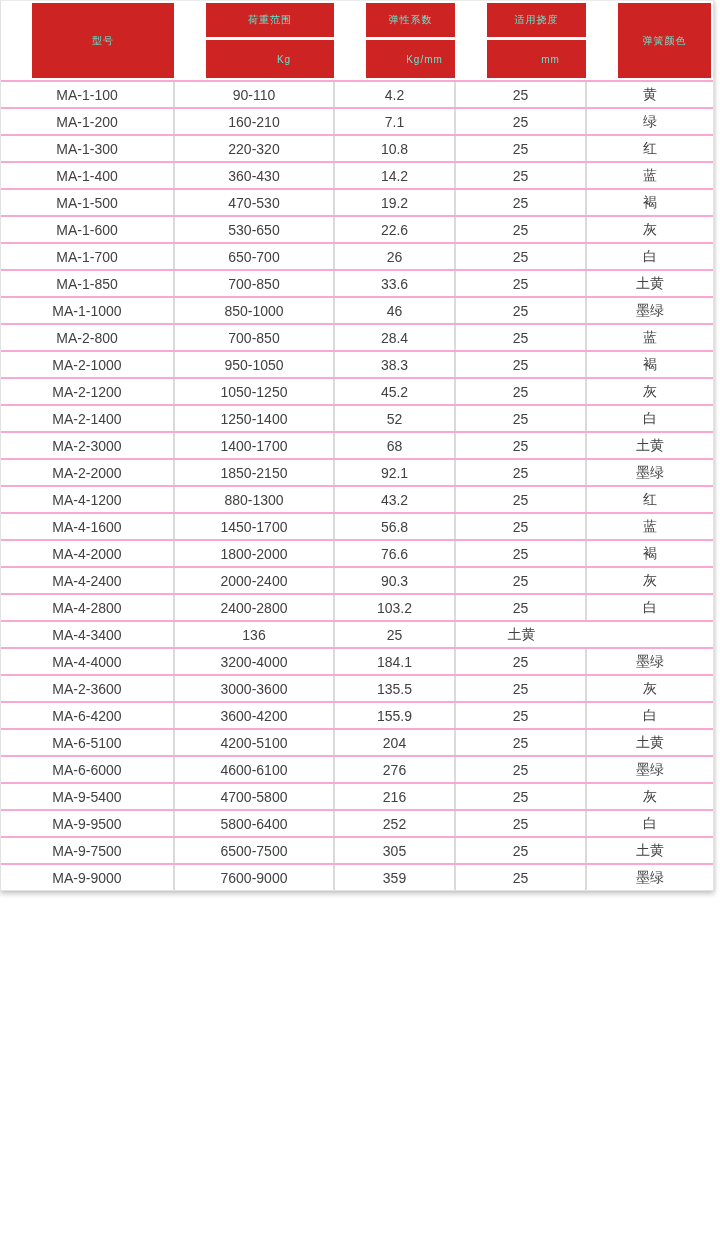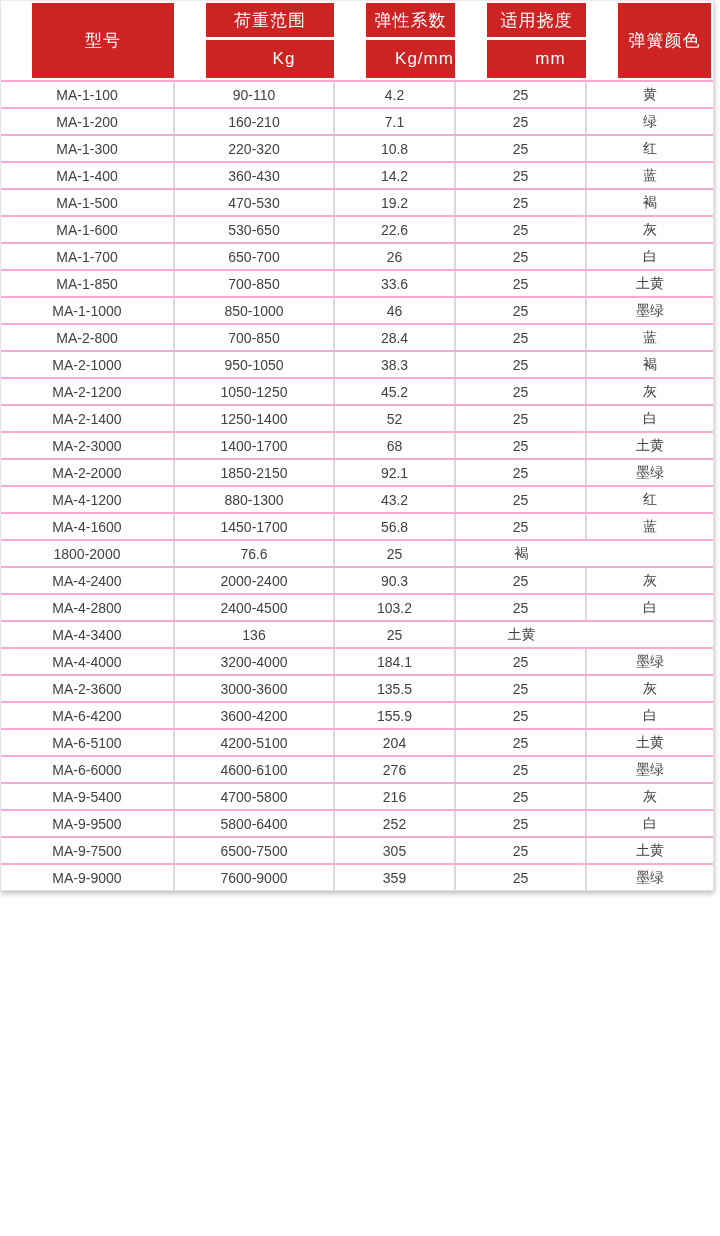--- a/index.html
+++ b/index.html
@@ -20,25 +20,25 @@
   
   .thead {
     display: grid;
     grid-template-columns: 174px 160px 121px 131px 1fr;
     grid-template-rows: 37px 38px;
     padding: 2px;
     background: #ffffff;
   }
   .th {
     background: #cd2323;
-    color: #ffffff;
+    color: #5eead4;
     display: flex;
     align-items: center;
     justify-content: center;
-    font-size: 17px;
+    font-size: 10px;
     font-weight: 400;
     letter-spacing: 1px;
     background-clip: padding-box;
     margin-left: 29px;
   }
   .th.gap-r { border-right: 3px solid #ffffff; }
   .th.gap-b { border-bottom: 3px solid #ffffff; }
   .th.span2 { grid-row: 1 / 3; }
   .th.c1 { grid-column: 1; }
   .th.c2 { grid-column: 2; }
@@ -195,35 +195,36 @@
         <div class="td">红</div>
       </div>
       <div class="tr">
         <div class="td">MA-4-1600</div>
         <div class="td">1450-1700</div>
         <div class="td">56.8</div>
         <div class="td">25</div>
         <div class="td">蓝</div>
       </div>
       <div class="tr">
+        <div class="td">MA-4-2000</div>
         <div class="td">1800-2000</div>
         <div class="td">76.6</div>
         <div class="td">25</div>
         <div class="td">褐</div>
       </div>
       <div class="tr">
         <div class="td">MA-4-2400</div>
         <div class="td">2000-2400</div>
         <div class="td">90.3</div>
         <div class="td">25</div>
         <div class="td">灰</div>
       </div>
       <div class="tr">
         <div class="td">MA-4-2800</div>
-        <div class="td">2400-4500</div>
+        <div class="td">2400-2800</div>
         <div class="td">103.2</div>
         <div class="td">25</div>
         <div class="td">白</div>
       </div>
       <div class="tr">
         <div class="td">MA-4-3400</div>
         <div class="td">136</div>
         <div class="td">25</div>
         <div class="td">土黄</div>
       </div>

